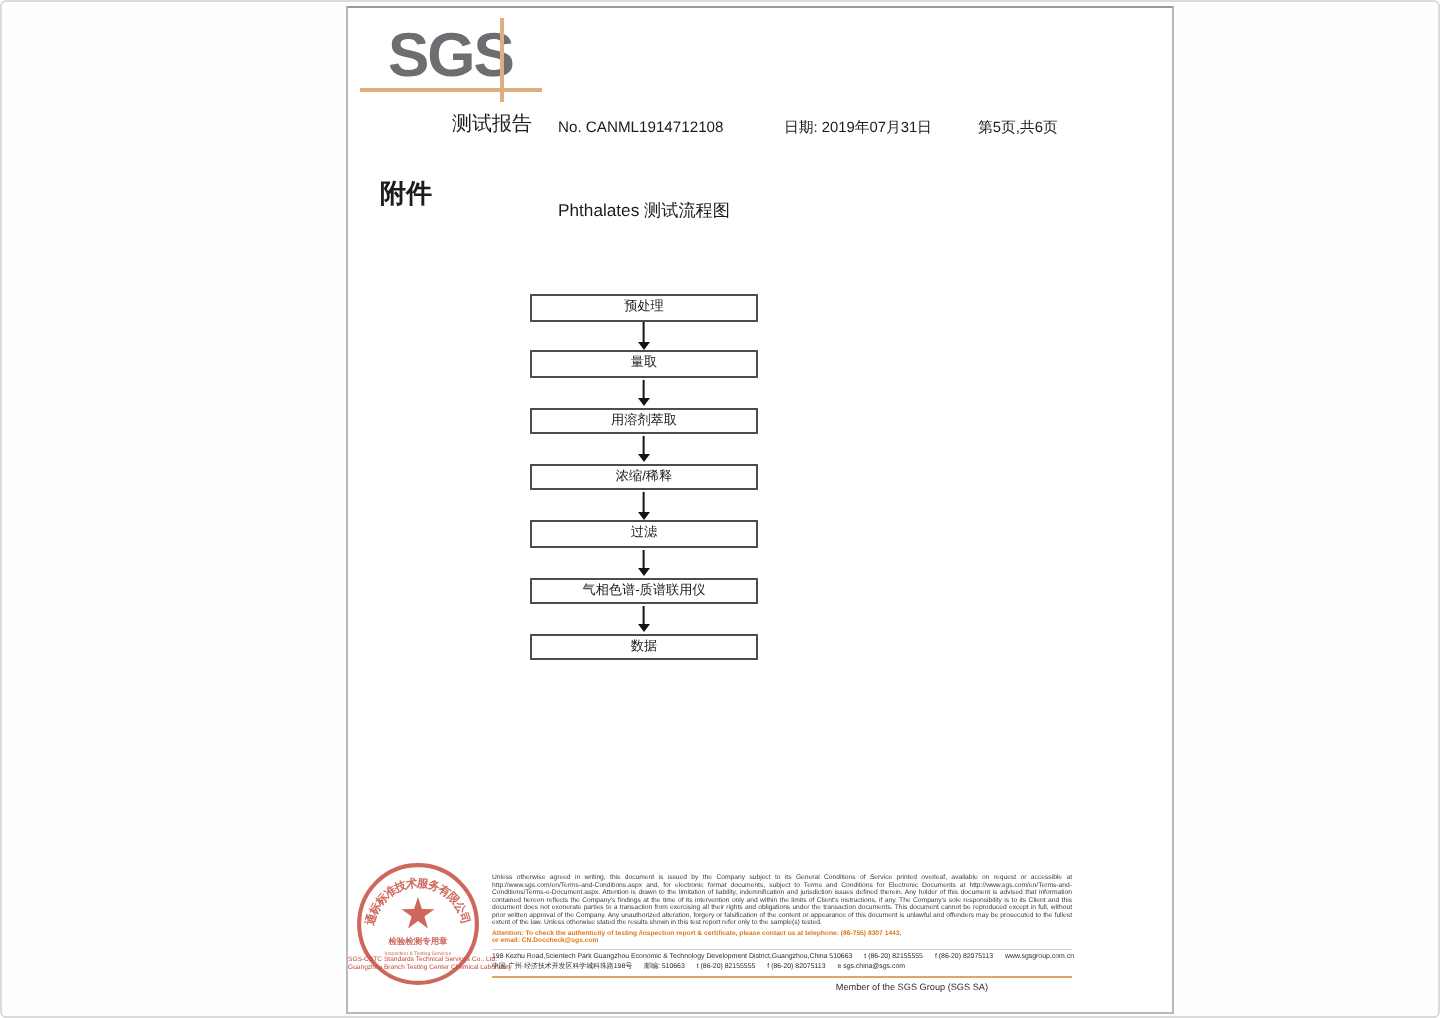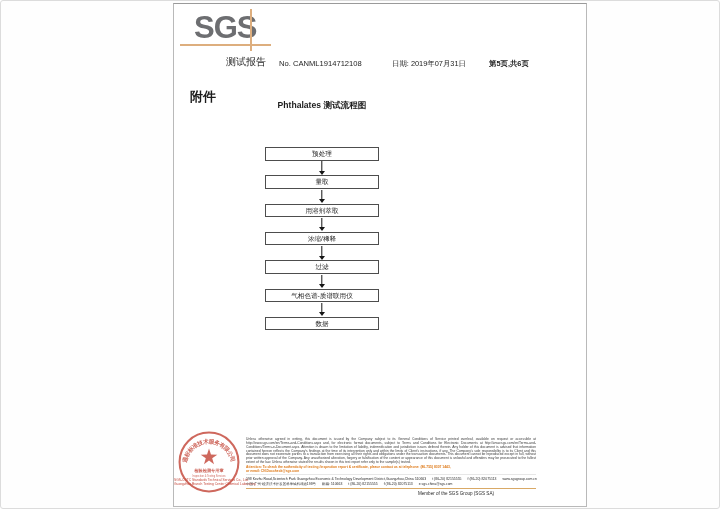--- a/index.html
+++ b/index.html
@@ -14,25 +14,25 @@
   .logo-wrap { position:absolute; left:20px; top:6px; }
   .logo-text { font-size:31px; font-weight:bold; color:#6d6e71; letter-spacing:-1px;
     font-family:"Liberation Sans", sans-serif; }
   .logo-hline { position:absolute; left:6px; top:40px; width:91px; height:2px; background:#ddae7e; }
   .logo-vline { position:absolute; left:76px; top:5px; width:2px; height:42px; background:#ddae7e; }
 
   
   .report-title { position:absolute; left:8px; top:51px; font-size:10px; font-weight:normal; color:#1c1c1c;margin-left:44px; }
   .report-no { position:absolute; left:105px; top:55px; font-size:7.6px; font-weight:normal; color:#1c1c1c; }
   .report-date { position:absolute; left:218px; top:55px; font-size:7.4px; font-weight:normal; color:#1c1c1c; }
-  .report-page { position:absolute; left:291px; top:55px; font-size:7.4px; font-weight:bold; color:#1c1c1c;padding-left:24px; }
+  .report-page { position:absolute; left:291px; top:55px; font-size:7.4px; font-weight:normal; color:#1c1c1c;padding-left:24px; }
 
   .attachment { position:absolute; left:16px; top:84px; font-size:13px; font-weight:bold; color:#1c1c1c; }
   .fc-title { position:absolute; left:0; top:96px; width:296px; text-align:center;
-    font-size:8.6px; font-weight:bold; color:#1c1c1c; }
+    font-size:8.6px; font-weight:normal; color:#1c1c1c; }
 
   
   .fc-column { position:absolute; left:91px; top:0; width:114px; height:340px; }
   .flow-box { position:absolute; left:0; width:114px; height:13.5px; border:1px solid #4d4d4d;
     background:#fff; font-size:6.6px; color:#1c1c1c; text-align:center; line-height:12.5px;
     white-space:nowrap; overflow:hidden; }
   .flow-arrow { position:absolute; left:50%; transform:translateX(-50%); width:8px; }
   .flow-arrow::before { content:''; position:absolute; left:50%; transform:translateX(-50%);
     top:0; width:1.4px; height:calc(100% - 4px); background:#151515; }
   .flow-arrow::after { content:''; position:absolute; left:50%; transform:translateX(-50%);

